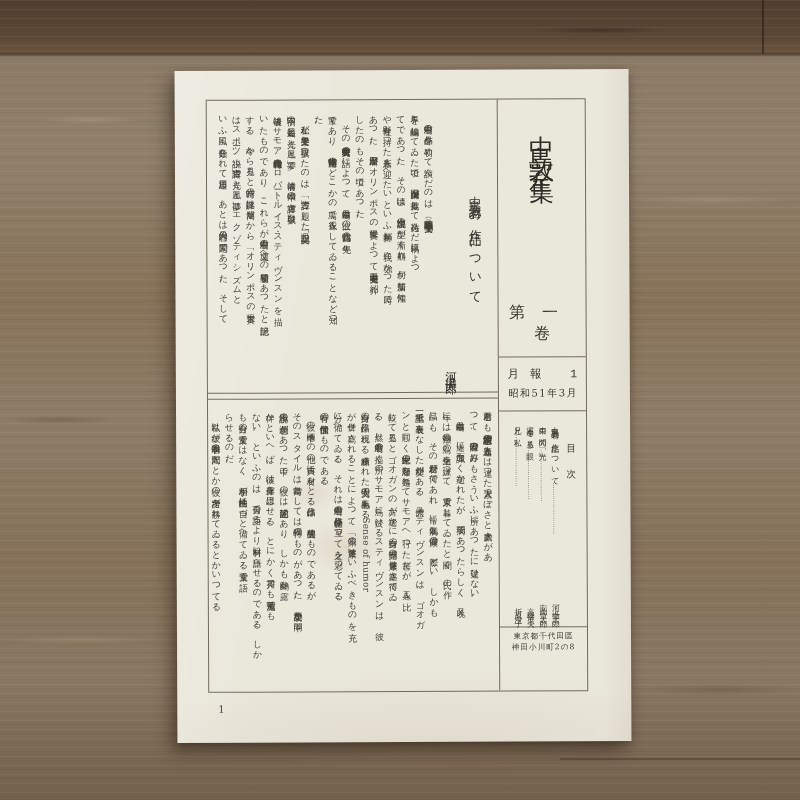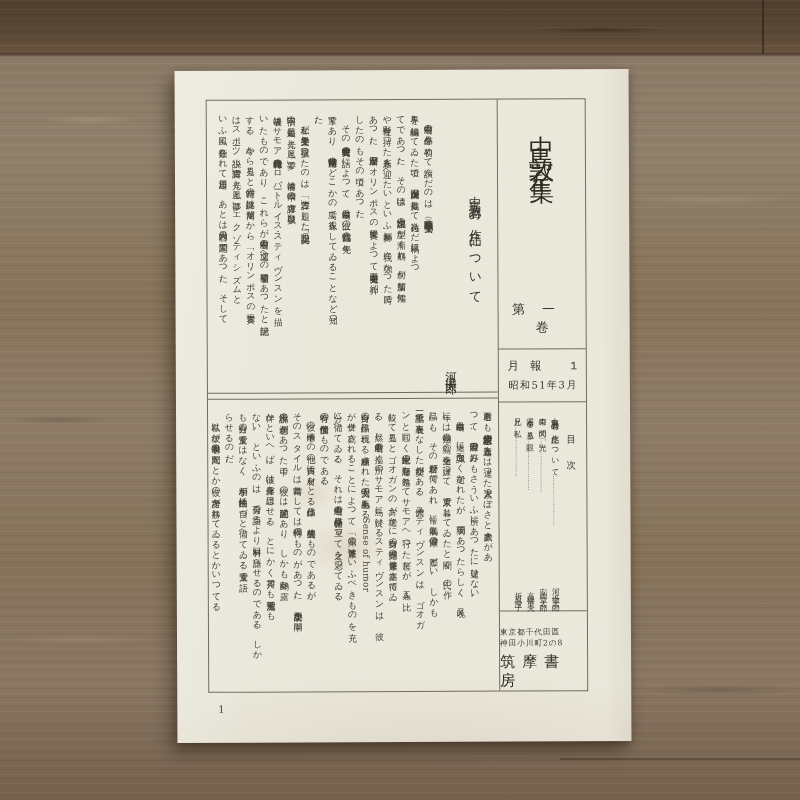--- a/index.html
+++ b/index.html
@@ -61,35 +61,35 @@
   .body-lower{position:absolute;top:7px;right:4px;line-height:13.6px;}
   .article-title{position:absolute;top:86px;right:14px;writing-mode:vertical-rl;
     font-size:12.5px;letter-spacing:4px;color:#34322b;}
   .article-author{position:absolute;bottom:15px;right:40px;writing-mode:vertical-rl;
     font-size:11.5px;letter-spacing:3px;color:#34322b;}
   
   .sb-volume{height:257px;border-bottom:1px solid #716c5d;position:relative;text-align:center;}
   .series-title{display:inline-block;writing-mode:vertical-rl;margin-top:16px;
     font-size:25px;letter-spacing:11px;color:#2e2c25;font-weight:500;}
   .volume-row{position:absolute;bottom:12px;width:100%;text-align:center;
-    font-size:13px;color:#3a382f;}
+    font-size:16px;color:#3a382f;}
   .volume-row span{letter-spacing:17px;margin-right:-17px;}
   .sb-issue{height:54px;border-bottom:1px solid #716c5d;text-align:center;padding-top:9px;box-sizing:border-box;}
   .issue-label{font-size:11.5px;color:#34322b;}
   .issue-label span{letter-spacing:11px;margin-right:-11px;font-family:Liberation Mono, monospace;}
   .issue-date{font-size:10px;margin-top:5px;color:#3a382f;}
   .issue-date span{letter-spacing:1.5px;margin-right:-1.5px;}
   .sb-toc{height:215px;border-bottom:1px solid #716c5d;position:relative;}
   .toc{position:absolute;top:9px;bottom:9px;right:9px;writing-mode:vertical-rl;color:#3a382f;}
   .toc-header{font-size:9.5px;letter-spacing:8px;padding-top:16px;margin-left:5px;}
   .toc-entry{height:100%;width:10px;margin-left:2.5px;display:flex;
     justify-content:space-between;font-size:7.8px;letter-spacing:1.6px;}
   .toc-entry .leader{flex:1;overflow:hidden;font-size:6.5px;letter-spacing:0;color:#5c5950;}
   .toc-entry .a{letter-spacing:4px;}
-  .sb-pub{flex:1;padding-top:16px;box-sizing:border-box;}
+  .sb-pub{flex:1;text-align:center;padding-top:4px;box-sizing:border-box;}
   .pub-addr{font-size:7.6px;line-height:10.5px;letter-spacing:1px;color:#3a382f;}
   .pub-name{font-size:15px;margin-top:4px;color:#2e2c25;}
   .pub-name span{letter-spacing:7px;margin-right:-7px;}
   .page-num{position:absolute;left:41px;top:633px;font-size:10px;color:#45433b;}
 </style>
 </head>
 <body>
 
 <div class="wood">
   <div class="seam-v"></div>
@@ -175,19 +175,18 @@
               <span class="leader">……………………</span>
               <span class="a">折原澄子</span>
             </div></div>
         </div>
       </div>
       <div class="sb-pub">
         <div class="pub-addr">
           <div>東京都千代田區</div>
           <div>神田小川町2の8</div>
         </div>
-        <div class="pub-name"><span>筑摩書房</span></div>
       </div>
     </div>
 
   </div>
   <div class="page-num">1</div>
 </div>
 
 </body></html>

